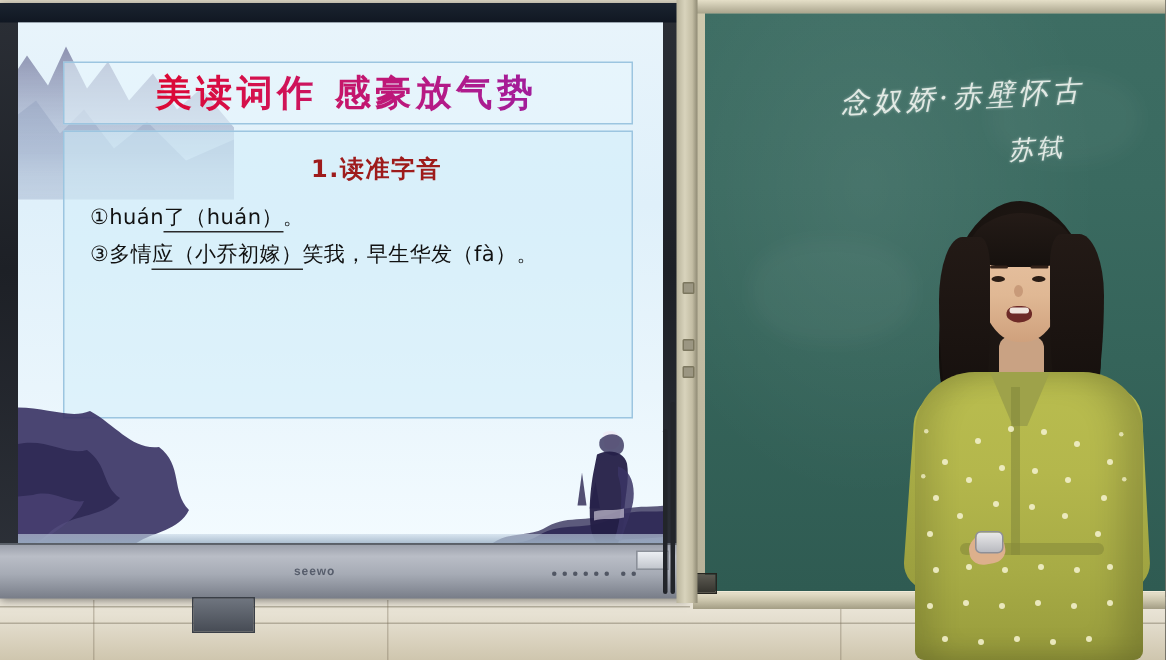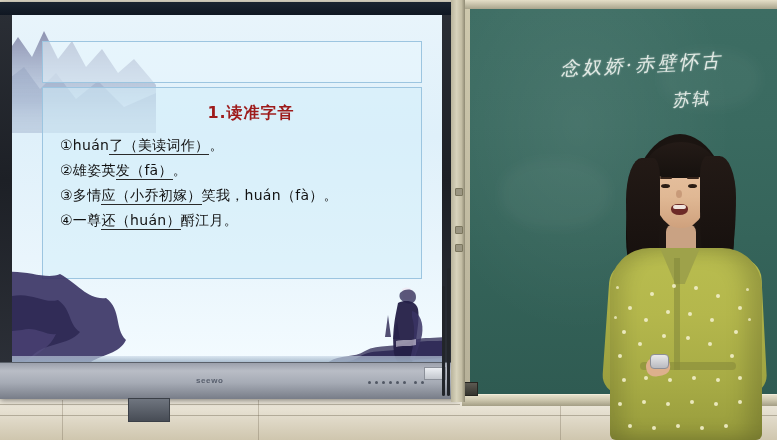--- a/index.html
+++ b/index.html
@@ -181,36 +181,31 @@
               <stop offset="0%" stop-color="#5b5b86" stop-opacity=".85"></stop>
               <stop offset="70%" stop-color="#8e9ec0" stop-opacity=".45"></stop>
               <stop offset="100%" stop-color="#cfe3f2" stop-opacity="0"></stop>
             </linearGradient>
           </defs>
           <path d="M0,118 L0,40 L12,22 L26,42 L38,16 L52,44 L66,26 L80,52 L96,34 L112,58 L128,44 L150,70 L150,118 Z" fill="url(#mw)"></path>
           <path d="M0,118 L0,66 L18,52 L34,74 L50,58 L70,84 L92,66 L118,92 L150,78 L150,118 Z" fill="#6d7aa4" opacity=".35"></path>
         </svg>
 
         <div class="title-box"></div>
+        <div class="title-text">美读词作  感豪放气势</div>
 
         <div class="content-box"></div>
         <div class="subtitle">1.读准字音</div>
 
         <div class="body-lines">
           <div class="ln">
-            <span>①</span><span>huán</span><span class="u">了</span><span class="u">（美读词作）</span><span>。</span>
+            <span>①</span><span>huán</span><span class="u">了</span><span class="u">（huán）</span><span>。</span>
           </div>
           <div class="ln">
-            <span>②</span><span>雄姿英</span><span class="u">发</span><span class="u">（fā）</span><span>。</span>
-          </div>
-          <div class="ln">
-            <span>③</span><span>多情</span><span class="u">应</span><span class="u">（小乔初嫁）</span><span>笑我，huán（fà）。</span>
-          </div>
-          <div class="ln">
-            <span>④</span><span>一尊</span><span class="u">还</span><span class="u">（huán）</span><span>酹江月。</span>
+            <span>③</span><span>多情</span><span class="u">应</span><span class="u">（小乔初嫁）</span><span>笑我，早生华发（fà）。</span>
           </div>
         </div>
 
         <svg class="slide-rocks-left" viewBox="0 0 150 120" preserveAspectRatio="none">
           <path d="M4,2 C26,0 44,10 58,4 C76,14 86,30 104,28 C120,40 112,58 124,70
                    C116,86 96,84 84,96 C70,110 44,104 30,114 L0,120 L0,2 Z" fill="#3c3566" opacity=".92"></path>
           <path d="M10,26 C30,22 42,34 56,30 C70,40 66,54 78,62 C66,76 44,72 30,86
                    C20,96 8,94 0,104 L0,26 Z" fill="#2b2550" opacity=".8"></path>
           <path d="M20,60 C34,56 44,66 54,64 C48,78 34,84 22,94 C14,100 6,98 0,106 L0,62 Z" fill="#554c82" opacity=".55"></path>
           <path d="M38,100 C52,96 62,104 74,100 C70,110 56,112 44,116 L28,118 Z" fill="#241f47" opacity=".85"></path>

